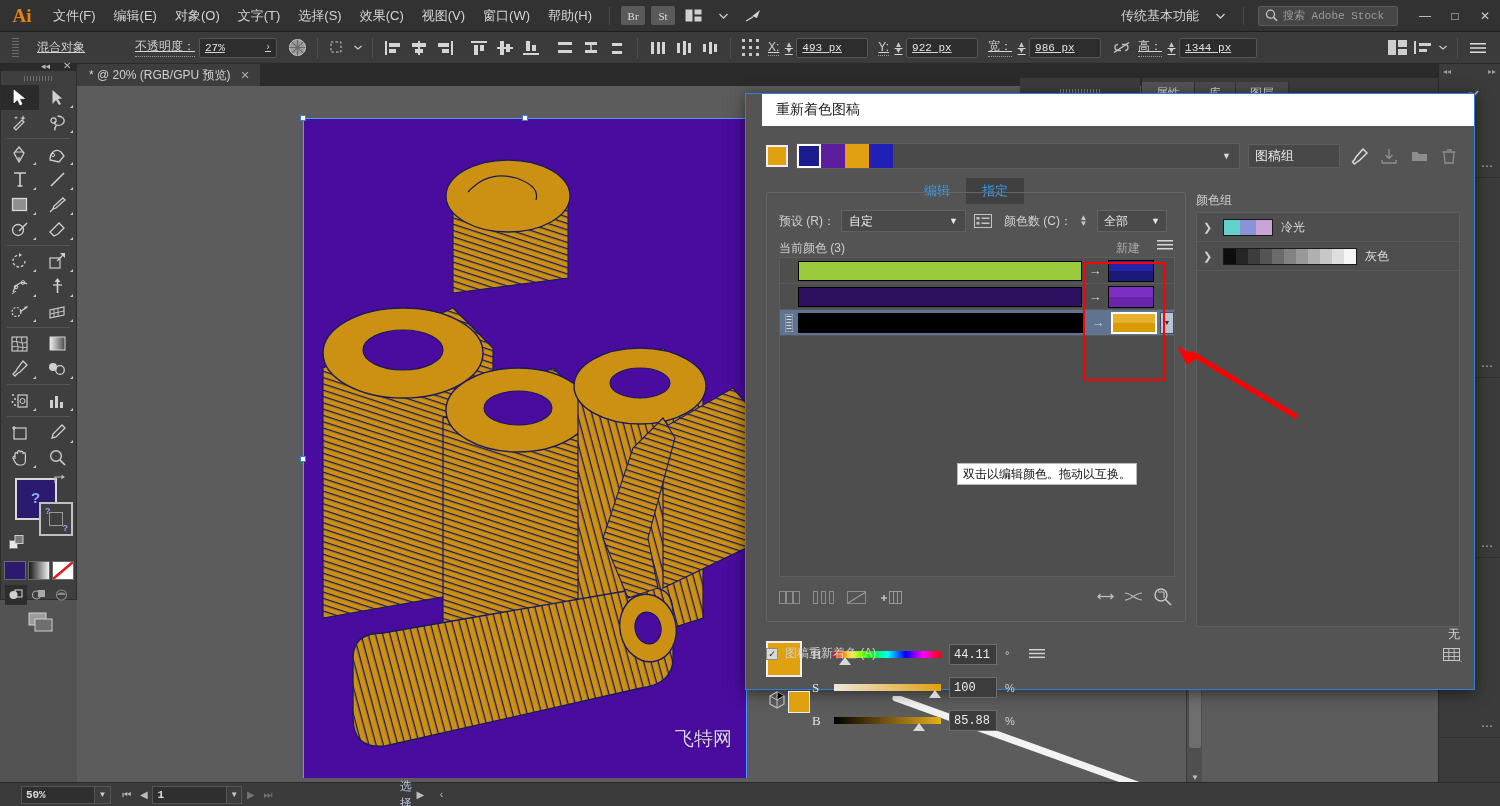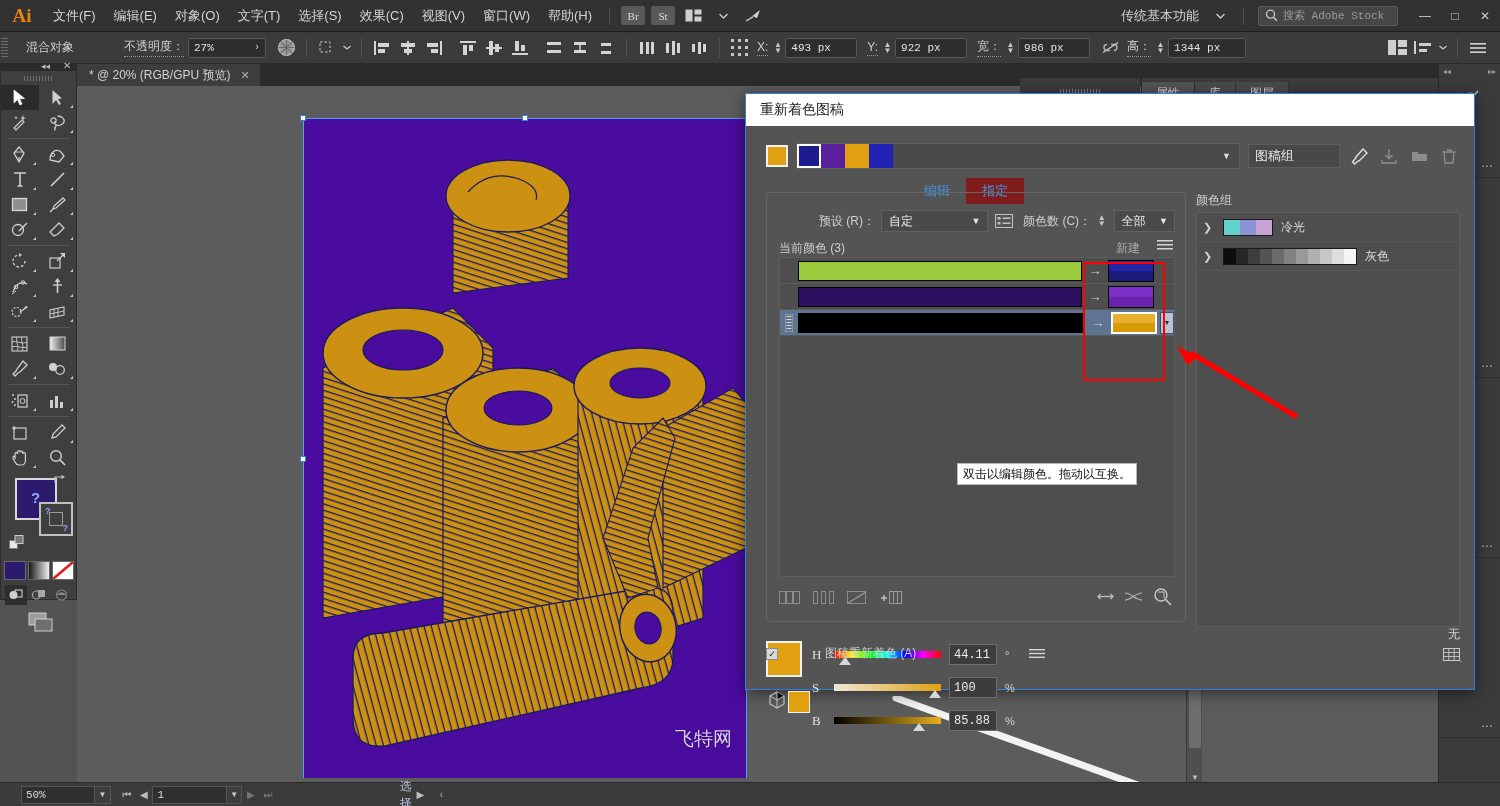--- a/index.html
+++ b/index.html
@@ -35,21 +35,22 @@
     width:140px; height:20px; background:#464646; border:1px solid #5b5b5b; border-radius:2px;
     display:flex; align-items:center; padding:0 6px; gap:5px; margin-left:6px;
   }
   #stock-search span { font-size:11px; color:#9b9b9b; font-family:"Liberation Mono", monospace; }
   .win-btn { width:30px; height:32px; display:flex; align-items:center; justify-content:center; color:#ccc; font-size:12px; }
 
   
   #controlbar {
     position:absolute; left:0; top:32px; width:1500px; height:32px;
     background:#3b3b3b; display:flex; align-items:center; border-bottom:1px solid #2a2a2a;
-    padding-left:1px;
+    padding-left:12px;
+    text-decoration:underline;
   }
   .grip { width:7px; height:20px; background:
       repeating-linear-gradient(to bottom,#6d6d6d 0 1px,transparent 1px 3px);
     margin-right:6px; }
   .cb-label { font-size:12px; color:#cfcfcf; white-space:nowrap; }
   .dotted-label { border-bottom:1px dotted #9a9a9a; padding-bottom:1px; }
   .cb-sep { width:1px; height:20px; background:#4f4f4f; margin:0 7px; }
   .field {
     height:20px; background:#2d2d2d; border:1px solid #565656; border-radius:2px;
     display:flex; align-items:center; padding:0 5px; color:#e2e2e2;
@@ -145,58 +146,58 @@
     background:#3b3b3b; display:flex; align-items:center; justify-content:center; }
   #panel-grip .gb { width:40px; height:5px; background:repeating-linear-gradient(to right,#7a7a7a 0 1px,transparent 1px 3px); }
 
   
   #statusbar {
     position:absolute; left:0; bottom:0; width:1500px; height:24px;
     background:#3b3b3b; display:flex; align-items:center; border-top:1px solid #2a2a2a; gap:0;
   }
   .sb-box {
     height:18px; background:#2f2f2f; border:1px solid #555; display:flex; align-items:center;
-    padding:0 4px; color:#ddd; font-family:"Liberation Mono", monospace; font-size:11px;
+    padding:0 4px; color:#ddd; font-family:"Liberation Mono", monospace; font-size:11px;font-weight:bold;
   }
   .sb-drop { width:16px; height:18px; background:#3d3d3d; border:1px solid #555; border-left:none;
     display:flex; align-items:center; justify-content:center; color:#ccc; font-size:8px; }
   .navb { width:18px; height:18px; display:flex; align-items:center; justify-content:center; color:#bdbdbd; font-size:10px; }
   .navb.dim { color:#757575; }
   #sb-status { flex:1; display:flex; align-items:center; justify-content:center; color:#b9c4e0; font-size:12px; }
 
   
   #dialog {
     position:absolute; left:745px; top:93px; width:730px; height:597px;
-    background:#545454; border:1px solid #2f7fd8; box-shadow:0 3px 14px rgba(0,0,0,.5);
+    background:#545454; border:1px solid #2f7fd8; box-shadow:0 3px 14px rgba(0,0,0,.5);padding-left:16px;
   }
   #dlg-title {
     height:32px; background:#ffffff; color:#1a1a1a; font-size:14px;
     display:flex; align-items:center; padding-left:14px;
   }
   #dlg-body { position:absolute; left:0; top:32px; right:0; bottom:0; }
 
   #dlg-toprow { position:absolute; left:20px; top:16px; right:14px; height:28px; display:flex; align-items:center; gap:8px; }
   #active-swatch { width:22px; height:22px; background:#e0a010; border:2px solid #efefef; }
   #swatch-combo { flex:1; height:26px; background:#4a4a4a; border:1px solid #5e5e5e; display:flex; align-items:center; position:relative; }
   .cc-sw { width:24px; height:24px; }
   #swatch-combo .caret { position:absolute; right:8px; color:#ddd; font-size:9px; }
   #grp-name { width:92px; height:24px; background:#484848; border:1px solid #5e5e5e; color:#e6e6e6;
     font-size:13px; display:flex; align-items:center; padding-left:6px; }
   .hicon { width:22px; height:22px; display:flex; align-items:center; justify-content:center; }
 
   #tabs-row { position:absolute; left:0; top:52px; width:440px; display:flex; justify-content:center; gap:0; }
   .dtab { padding:4px 16px; font-size:13px; color:#3d9ae8; }
-  .dtab.act { background:#7f1d1d; color:#3d9ae8; }
+  .dtab.act { background:#404040; color:#3d9ae8; }
 
   #left-panel {
     position:absolute; left:20px; top:66px; width:420px; height:430px;
     border:1px solid #666; border-radius:3px;
   }
   #preset-row { position:absolute; left:12px; top:16px; right:10px; height:24px; display:flex; align-items:center; gap:6px; }
-  .lbl { font-size:12px; color:#cfcfcf; white-space:nowrap;margin-left:40px; }
+  .lbl { font-size:12px; color:#cfcfcf; white-space:nowrap; }
   #preset-select { width:125px; height:22px; background:#4a4a4a; border:1px solid #616161; color:#e9e9e9;
     font-size:12px; display:flex; align-items:center; padding-left:7px; position:relative; }
   #preset-select .caret { position:absolute; right:7px; font-size:9px; }
   #colors-select { width:70px; height:22px; background:#4a4a4a; border:1px solid #616161; color:#e9e9e9;
     font-size:12px; display:flex; align-items:center; padding-left:6px; position:relative; }
   #colors-select .caret { position:absolute; right:6px; font-size:9px; }
 
   #cur-colors-lbl { position:absolute; left:12px; top:47px; font-size:12px; color:#cfcfcf; }
   #new-lbl { position:absolute; right:45px; top:47px; font-size:12px; color:#a8a8a8; }
   #hamburger-c { position:absolute; right:12px; top:46px; }

